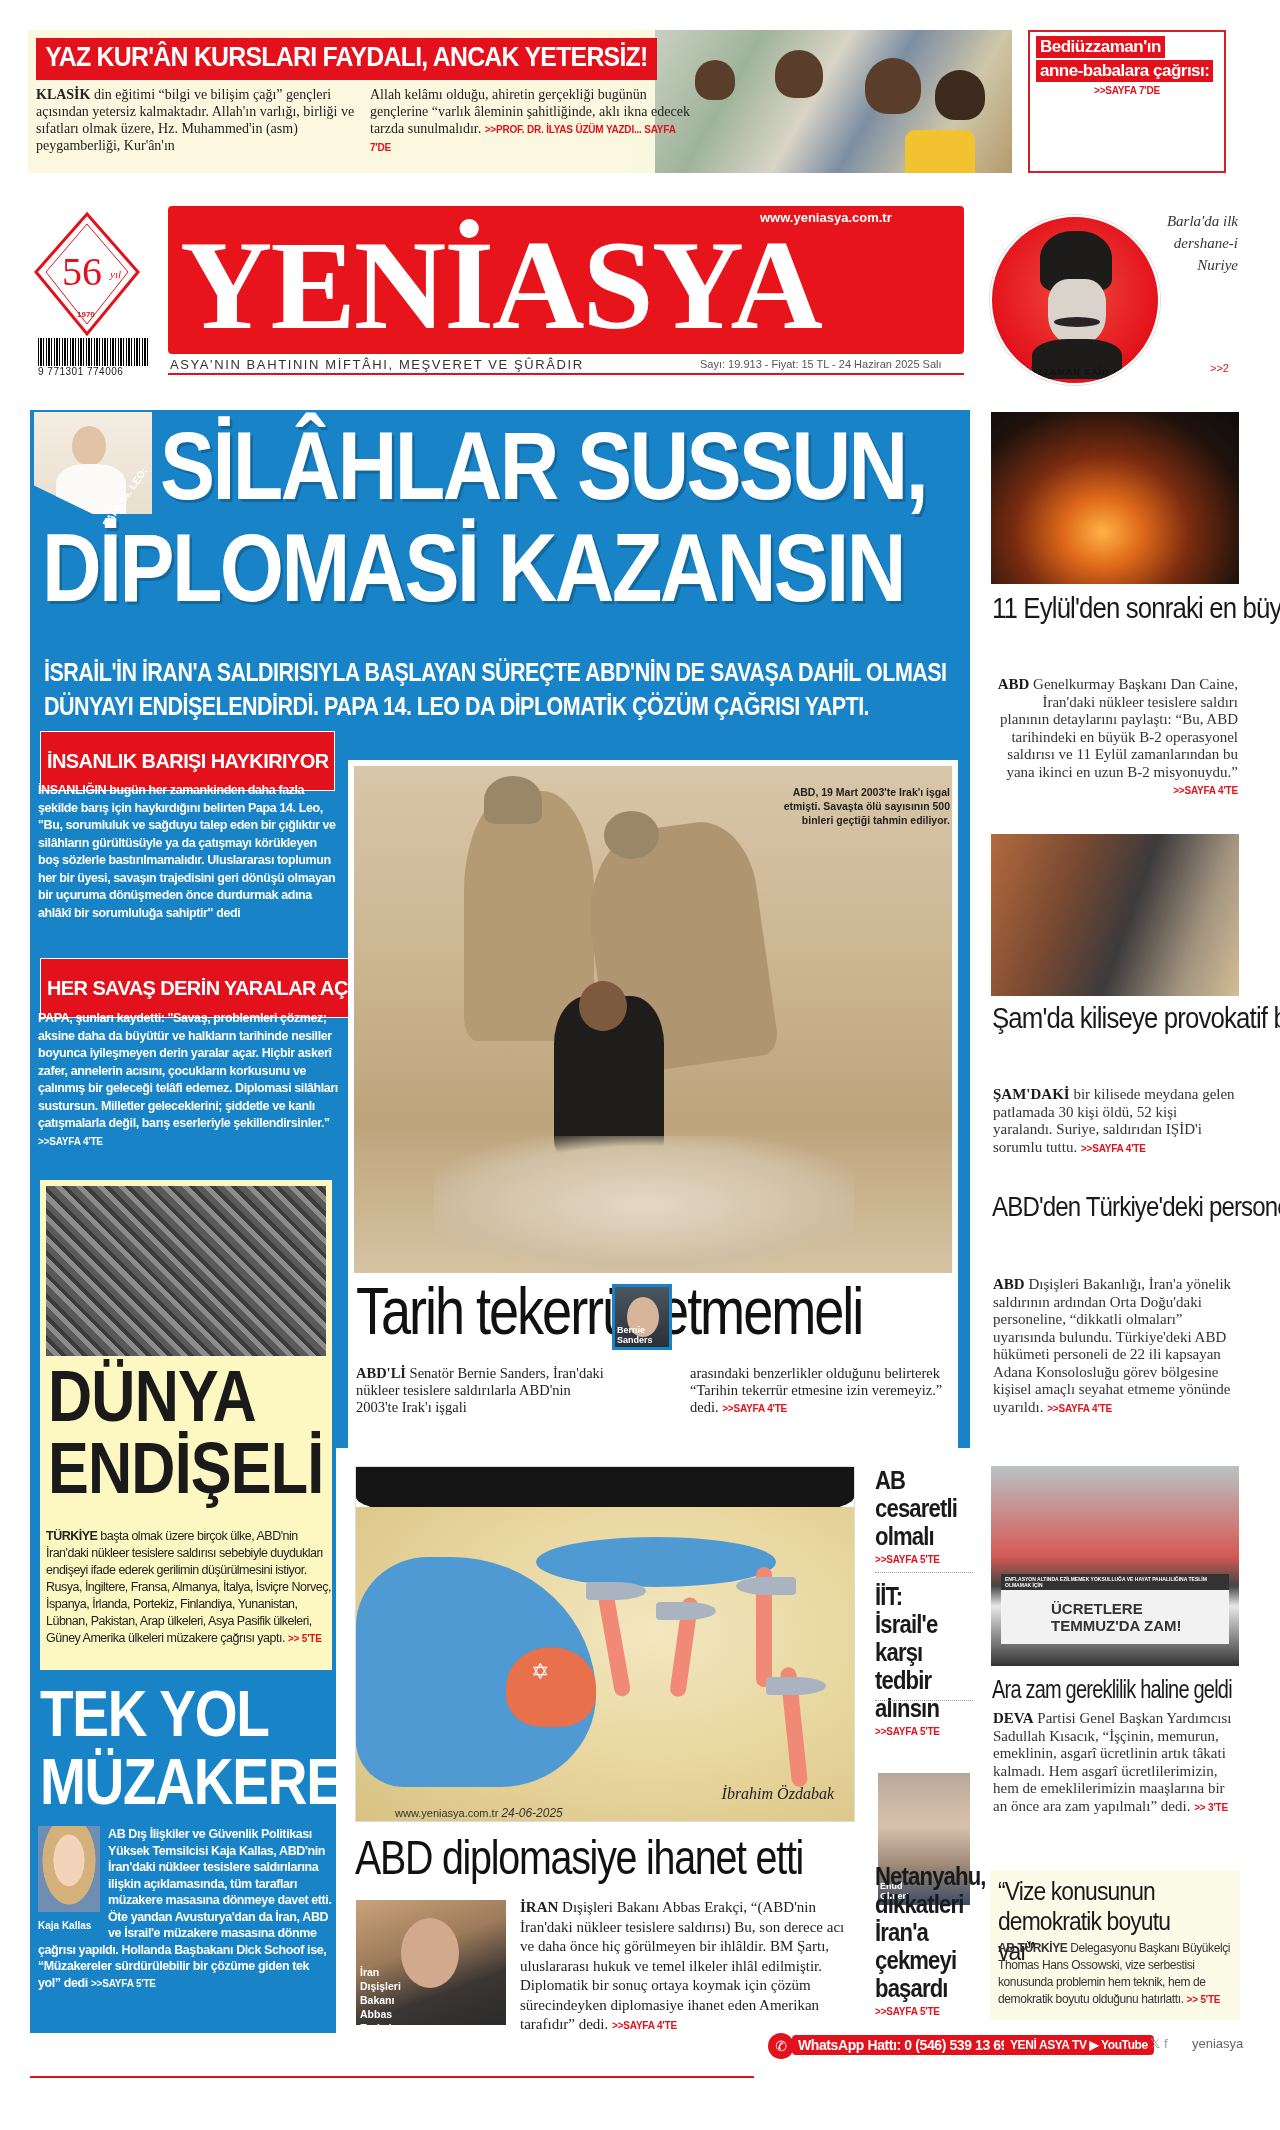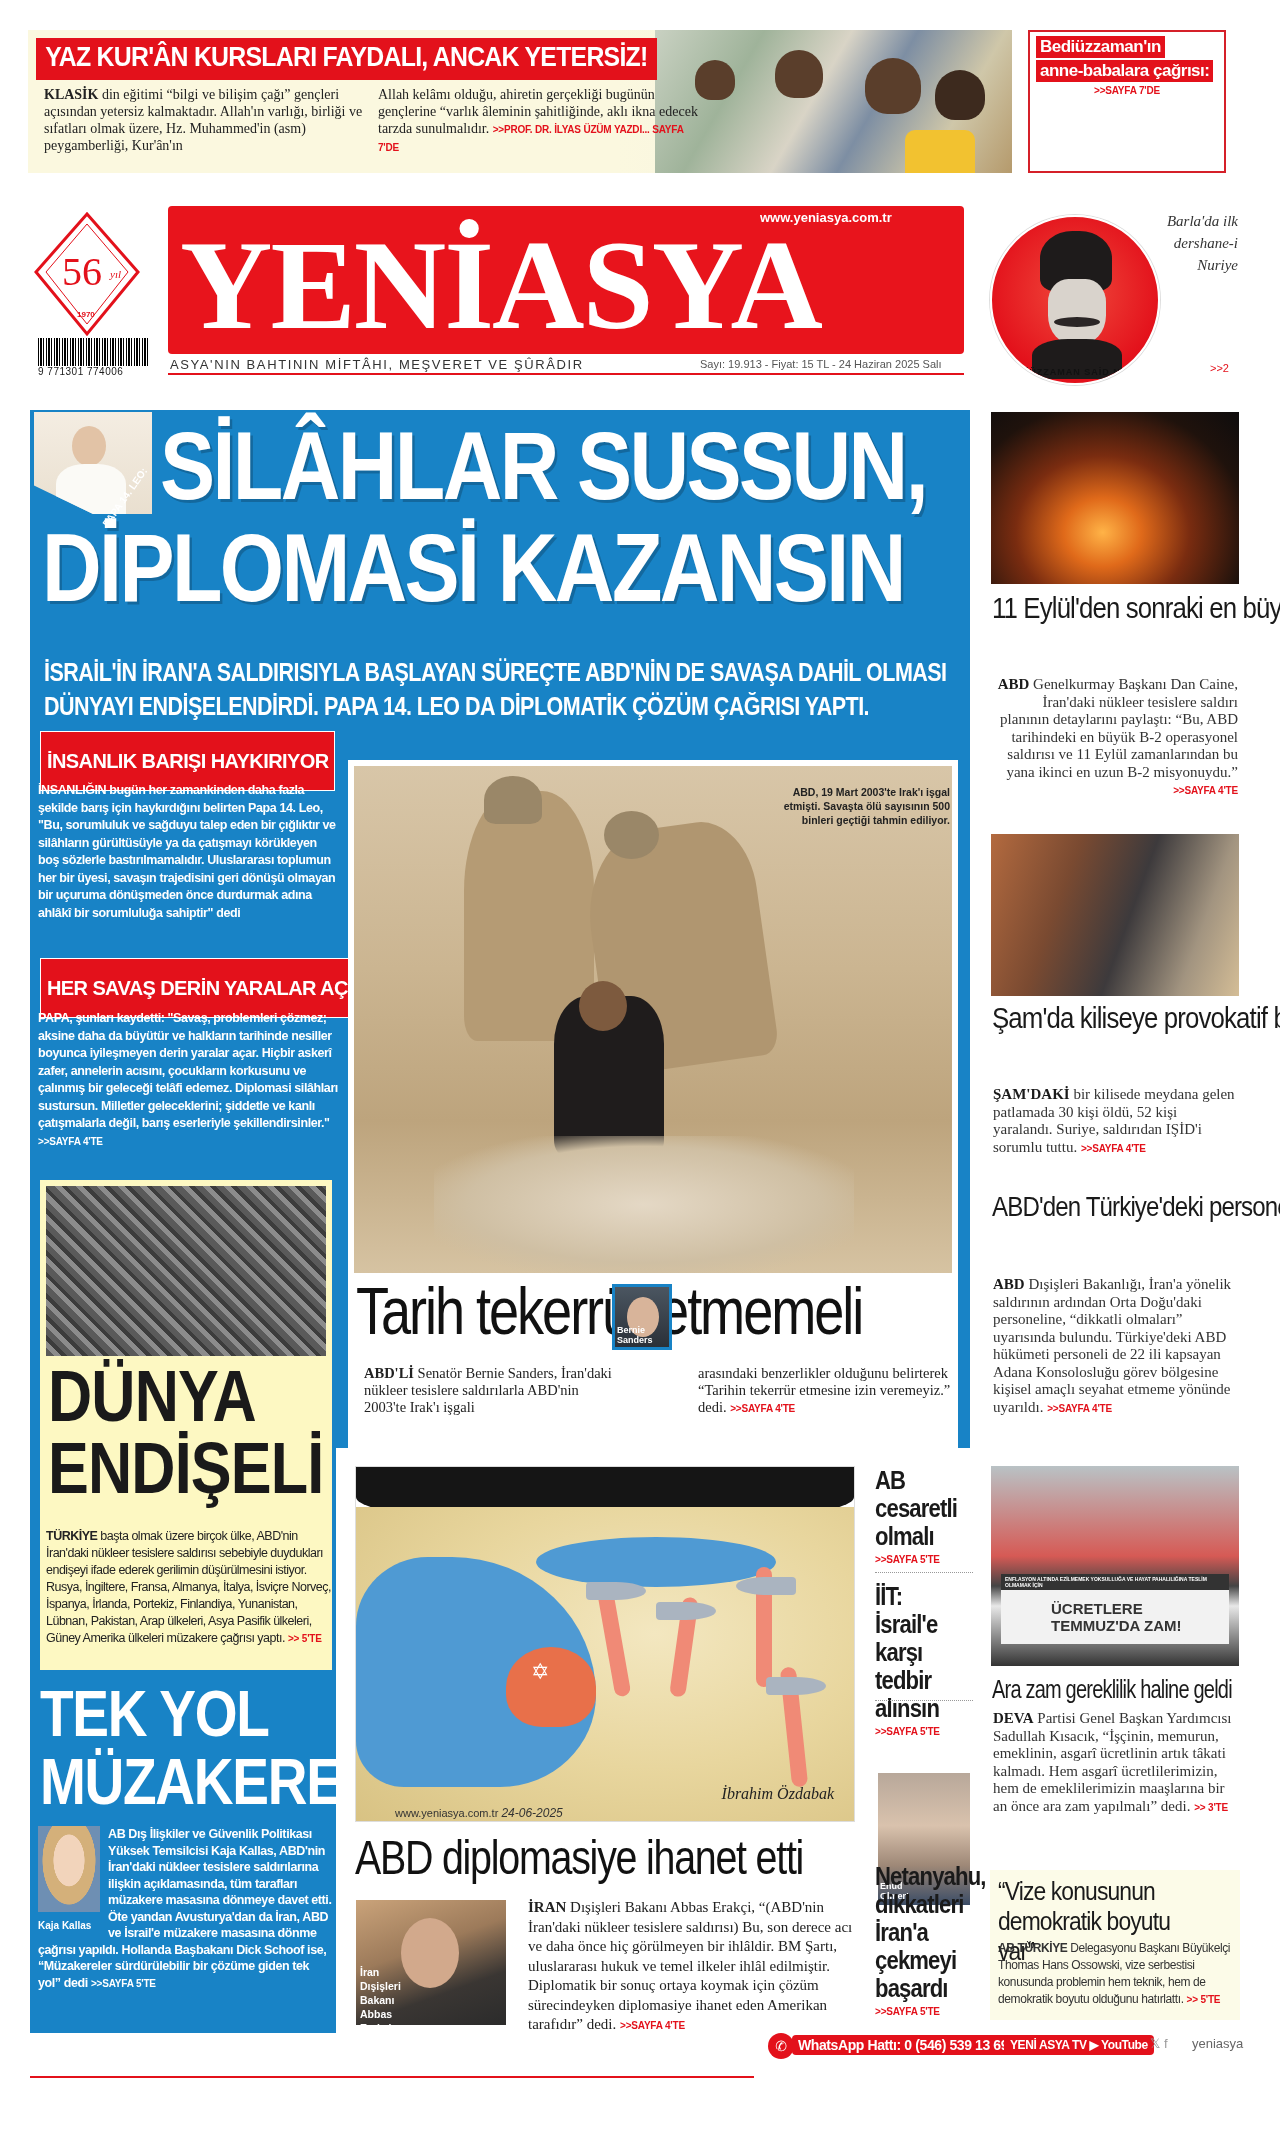--- a/index.html
+++ b/index.html
@@ -1,18 +1,18 @@
 <!DOCTYPE html>
 <html><head>
 <meta charset="utf-8">
 <style>
   * { box-sizing: border-box; margin: 0; padding: 0; }
   body { width: 1280px; height: 2130px; background: #ffffff; position: relative; overflow: hidden; font-family: "Liberation Sans", sans-serif; color: #1a1a1a; }
   .abs { position: absolute; }
-  .serif { font-family: "Liberation Serif", serif; margin-left: 8px; }
+  .serif { font-family: "Liberation Serif", serif; }
   .more { color: #e3111b; font-family: "Liberation Sans", sans-serif; font-weight: bold; font-size: 10px; letter-spacing: -0.2px; }
 
   
   #promo { left: 28px; top: 30px; width: 984px; height: 143px; background: linear-gradient(90deg,#fbf8df 0%, #fbf8df 60%, #f1efe3 100%); }
   #promo-banner { left: 36px; top: 38px; height: 42px; background: #e3111b; color: #fff; font-weight: bold; font-size: 27px; padding: 4px 10px; transform: scaleX(0.92); transform-origin: left; white-space: nowrap; letter-spacing: -0.8px; }
   #promo-col1, #promo-col2 { top: 86px; width: 320px; font-size: 14px; line-height: 17px; color: #222; }
   #promo-col1 { left: 36px; }
   #promo-col2 { left: 370px; }
   #promo-photo { left: 655px; top: 30px; width: 357px; height: 143px; background: linear-gradient(120deg,#c9d1c2 0%,#9fb39a 25%,#d9d4c6 45%,#7d8ea3 60%,#cfc7a9 80%,#b59a6c 100%); }
   .kid { position: absolute; border-radius: 50% 50% 40% 40%; background: #5a3e2b; }

